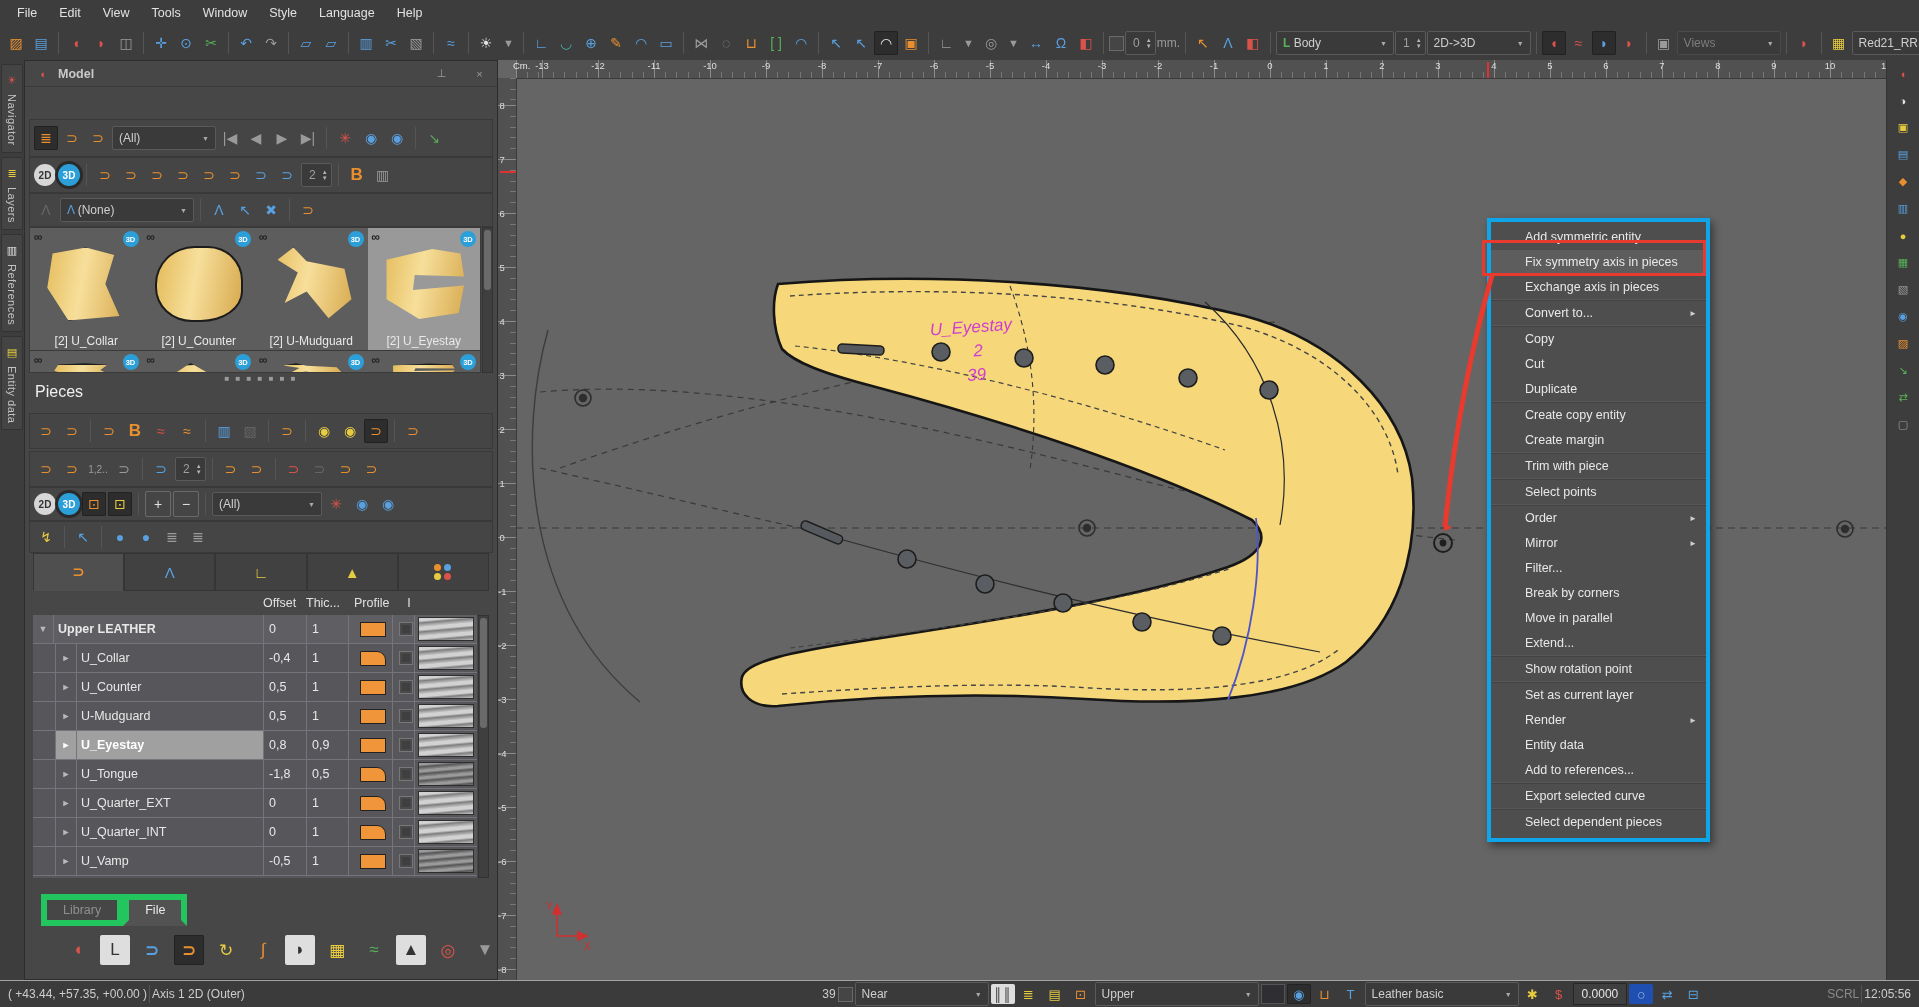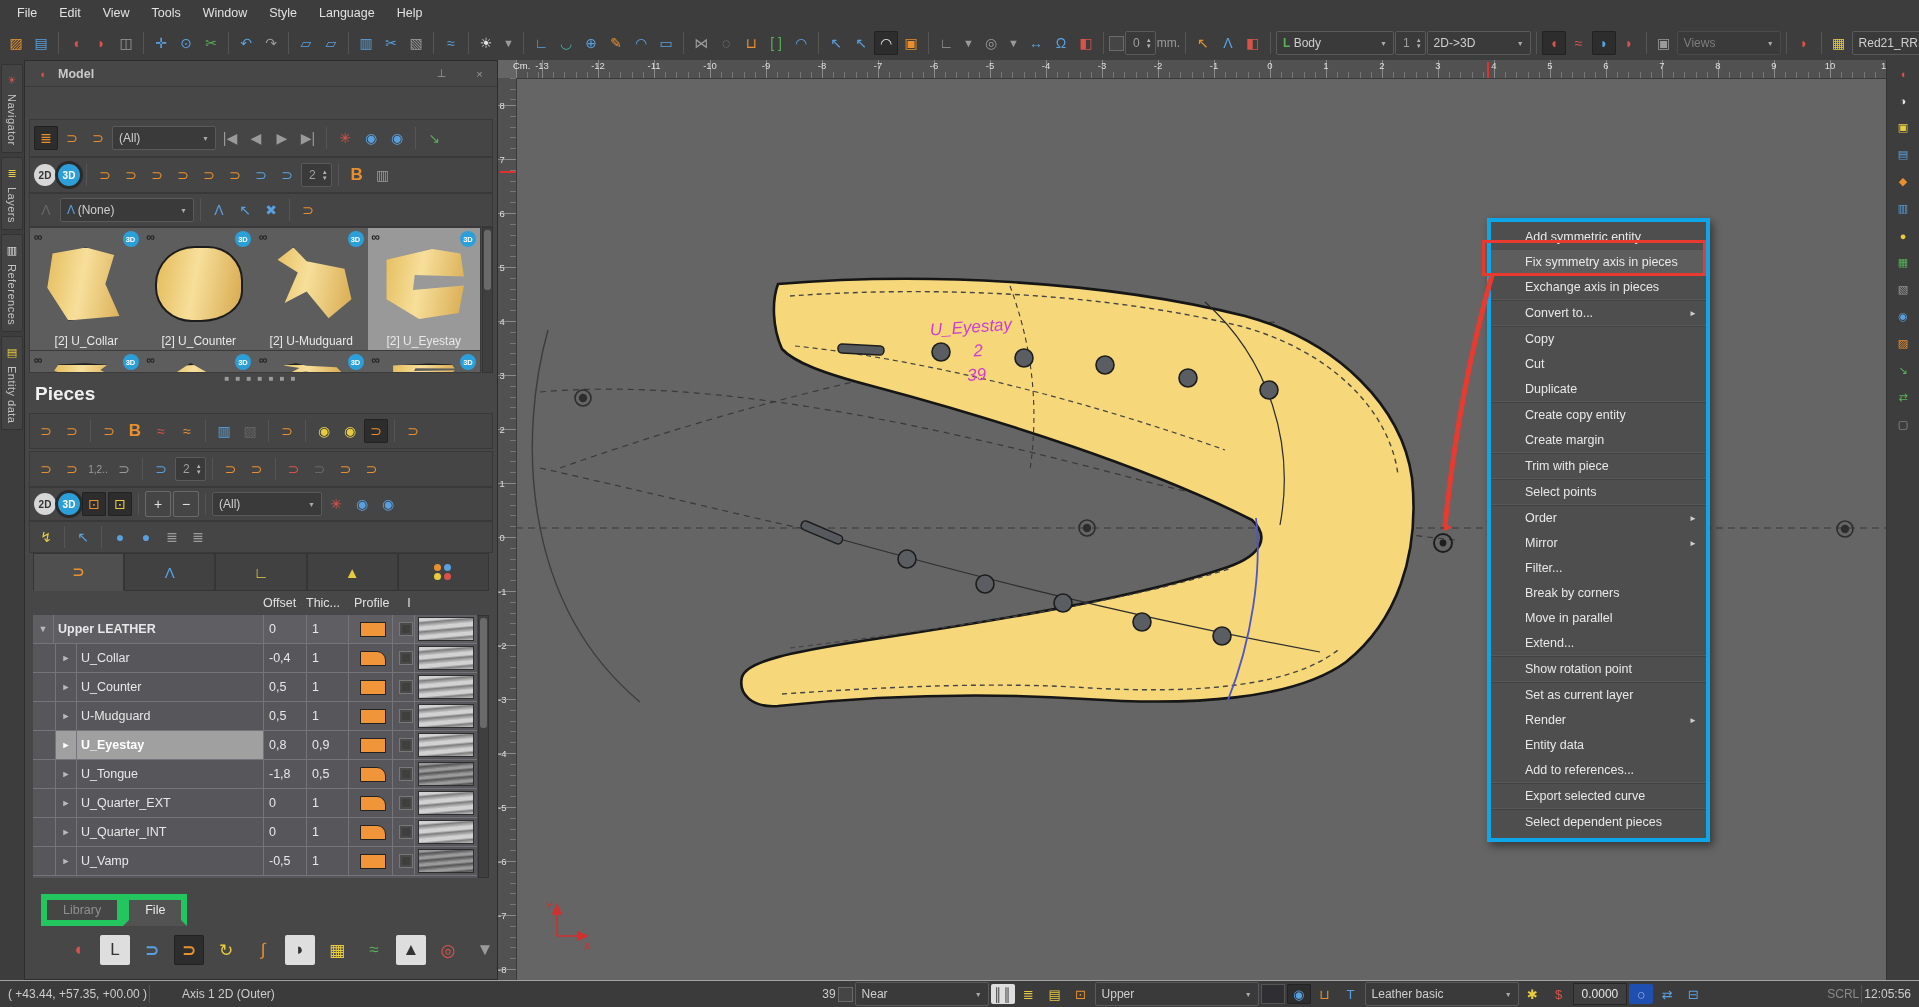--- a/index.html
+++ b/index.html
@@ -60,21 +60,21 @@
   .thumb:nth-of-type(1) .blob{clip-path:polygon(12% 10%,50% 2%,82% 12%,72% 50%,88% 92%,30% 98%,6% 55%)}
   .thumb:nth-of-type(2) .blob{border-radius:45% 40% 48% 42%/50% 45% 40% 45%}
   .thumb:nth-of-type(3) .blob{clip-path:polygon(30% 2%,45% 20%,88% 30%,96% 70%,70% 95%,45% 60%,20% 75%,35% 35%,12% 18%)}
   .thumb:nth-of-type(4) .blob{clip-path:polygon(8% 18%,60% 4%,92% 10%,96% 40%,40% 38%,38% 58%,96% 52%,90% 88%,45% 96%,8% 70%)}
   .tlabel{position:absolute;left:0;bottom:2px;width:100%;text-align:center;font-size:12px;color:#e8e8e8}
   .partial .blob{left:20px;top:12px;width:70px;height:14px;clip-path:polygon(10% 100%,40% 0,75% 100%)}
   .vsb{position:absolute;width:11px;background:#3f3f3f;border:1px solid #333;box-sizing:border-box}
   .vsb .vth{position:absolute;left:1px;width:7px;background:#6a6a6a;border-radius:3px}
   .divider{position:absolute;left:4px;top:312px;width:464px;height:10px;display:flex;align-items:center;justify-content:center;
     color:#9a9a9a;font-size:8px;letter-spacing:2px}
-  .phead{position:absolute;left:10px;top:322px;color:#f0f0f0;font-weight:700;font-size:19px}
+  .phead{position:absolute;left:10px;top:322px;color:#f0f0f0;font-weight:400;font-size:16px}
   .ptabs{position:absolute;left:8px;top:492px;width:456px;height:38px;display:flex}
   .ptab{flex:1;display:flex;align-items:center;justify-content:center;background:#414141;border:1px solid #353535;
     font-size:15px}
   .ptab.on{background:#4f4f4f;border-bottom-color:#4f4f4f}
   .dots{display:grid;grid-template-columns:8px 8px;grid-gap:2px}
   .dots i{width:7px;height:7px;border-radius:50%;display:block}
   
   .tblhead{position:absolute;left:8px;top:530px;width:456px;height:24px;background:#474747;color:#e0e0e0;
     font-size:12.5px;display:flex;align-items:center;border-bottom:1px solid #333}
   .tblhead span{flex:none}
@@ -973,21 +973,21 @@
       <marker id="ah" markerWidth="10" markerHeight="10" refX="5" refY="8" orient="auto-start-reverse" markerUnits="userSpaceOnUse">
         <polygon points="1,1 9,1 5,9" fill="#e83a2e" transform="rotate(180 5 5)"></polygon>
       </marker>
     </defs>
     <path d="M 92 20 Q 58 140 45 272" fill="none" stroke="#e83a2e" stroke-width="5" marker-end="url(#ah)"></path>
   </svg>
 
   <div class="statusbar">
     <span>( +43.44, +57.35, +00.00 )</span>
     <span class="ssep"></span>
-    <span style="margin-left:30px">Axis 1 2D (Outer)</span>
+    <span style="">Axis 1 2D (Outer)</span>
     <span style="margin-left:auto">39</span>
     <span class="chk"></span>
     <span class="dd w120">
         <span>Near</span>
         <span class="caret">▼</span>
       </span>
     <span class="sbtn wh mgbg">║║</span>
     <span class="sbtn yl">≣</span>
     <span class="sbtn yl">▤</span>
     <span class="sbtn or">⊡</span>

